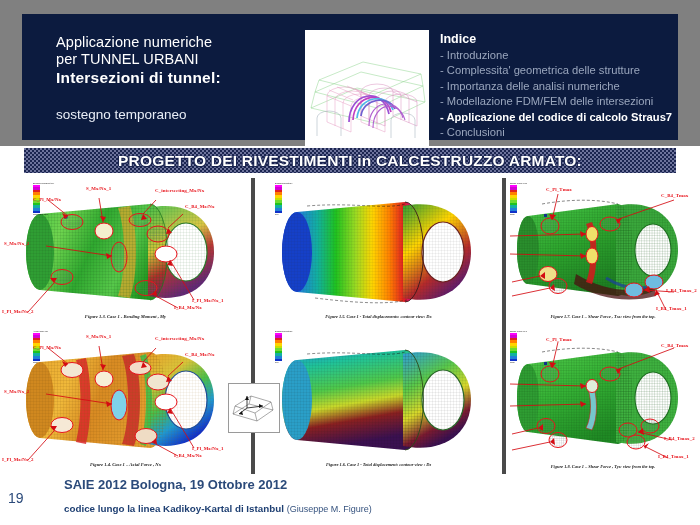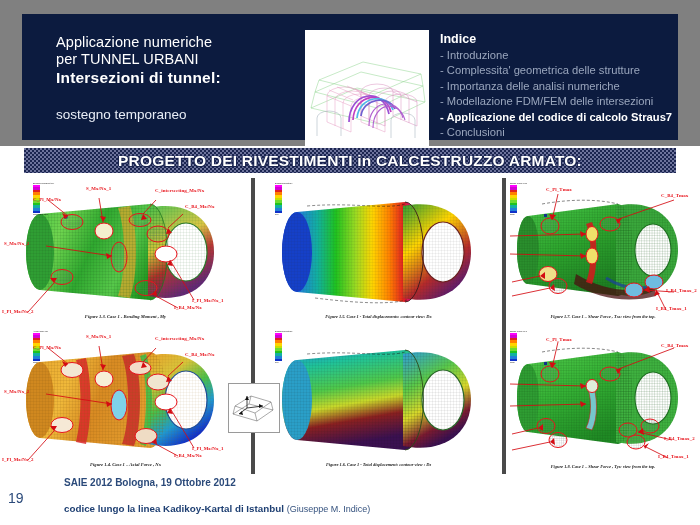--- a/index.html
+++ b/index.html
@@ -101,21 +101,21 @@
     background:#fff;border:1px solid #9a9a9a;
   }
   
   #footer{
     position:absolute;left:0;top:474px;width:700px;height:51px;background:#ffffff;
   }
   #slide-no{
     position:absolute;left:8px;top:16px;font-size:14px;color:#2b4a7a;
   }
   #footer-line1{
-    position:absolute;left:64px;top:3px;font-size:10px;color:#2b4a7a;font-weight:bold;
+    position:absolute;left:64px;top:3px;font-size:13px;color:#2b4a7a;font-weight:bold;
   }
   #footer-line2{
     position:absolute;left:64px;top:16px;font-size:9.8px;color:#1e3f72;font-weight:bold;
     line-height:12.5px;width:430px;
   }
   #footer-author{
     font-weight:normal;font-size:9px;color:#36537f;
   }
 </style>
 </head>
@@ -716,16 +716,16 @@
   </div>
 
 </div>
 
 <div id="footer">
   <div id="slide-no">19</div>
   <div id="footer-line1">SAIE 2012 Bologna, 19 Ottobre 2012</div>
   <div id="footer-line2">
     <br>
     <span>codice lungo la linea Kadikoy-Kartal di Istanbul</span>
-    <span id="footer-author">(Giuseppe M. Indice)</span>
+    <span id="footer-author">(Giuseppe M. Figure)</span>
   </div>
 
 </div>
 
 </body></html>

